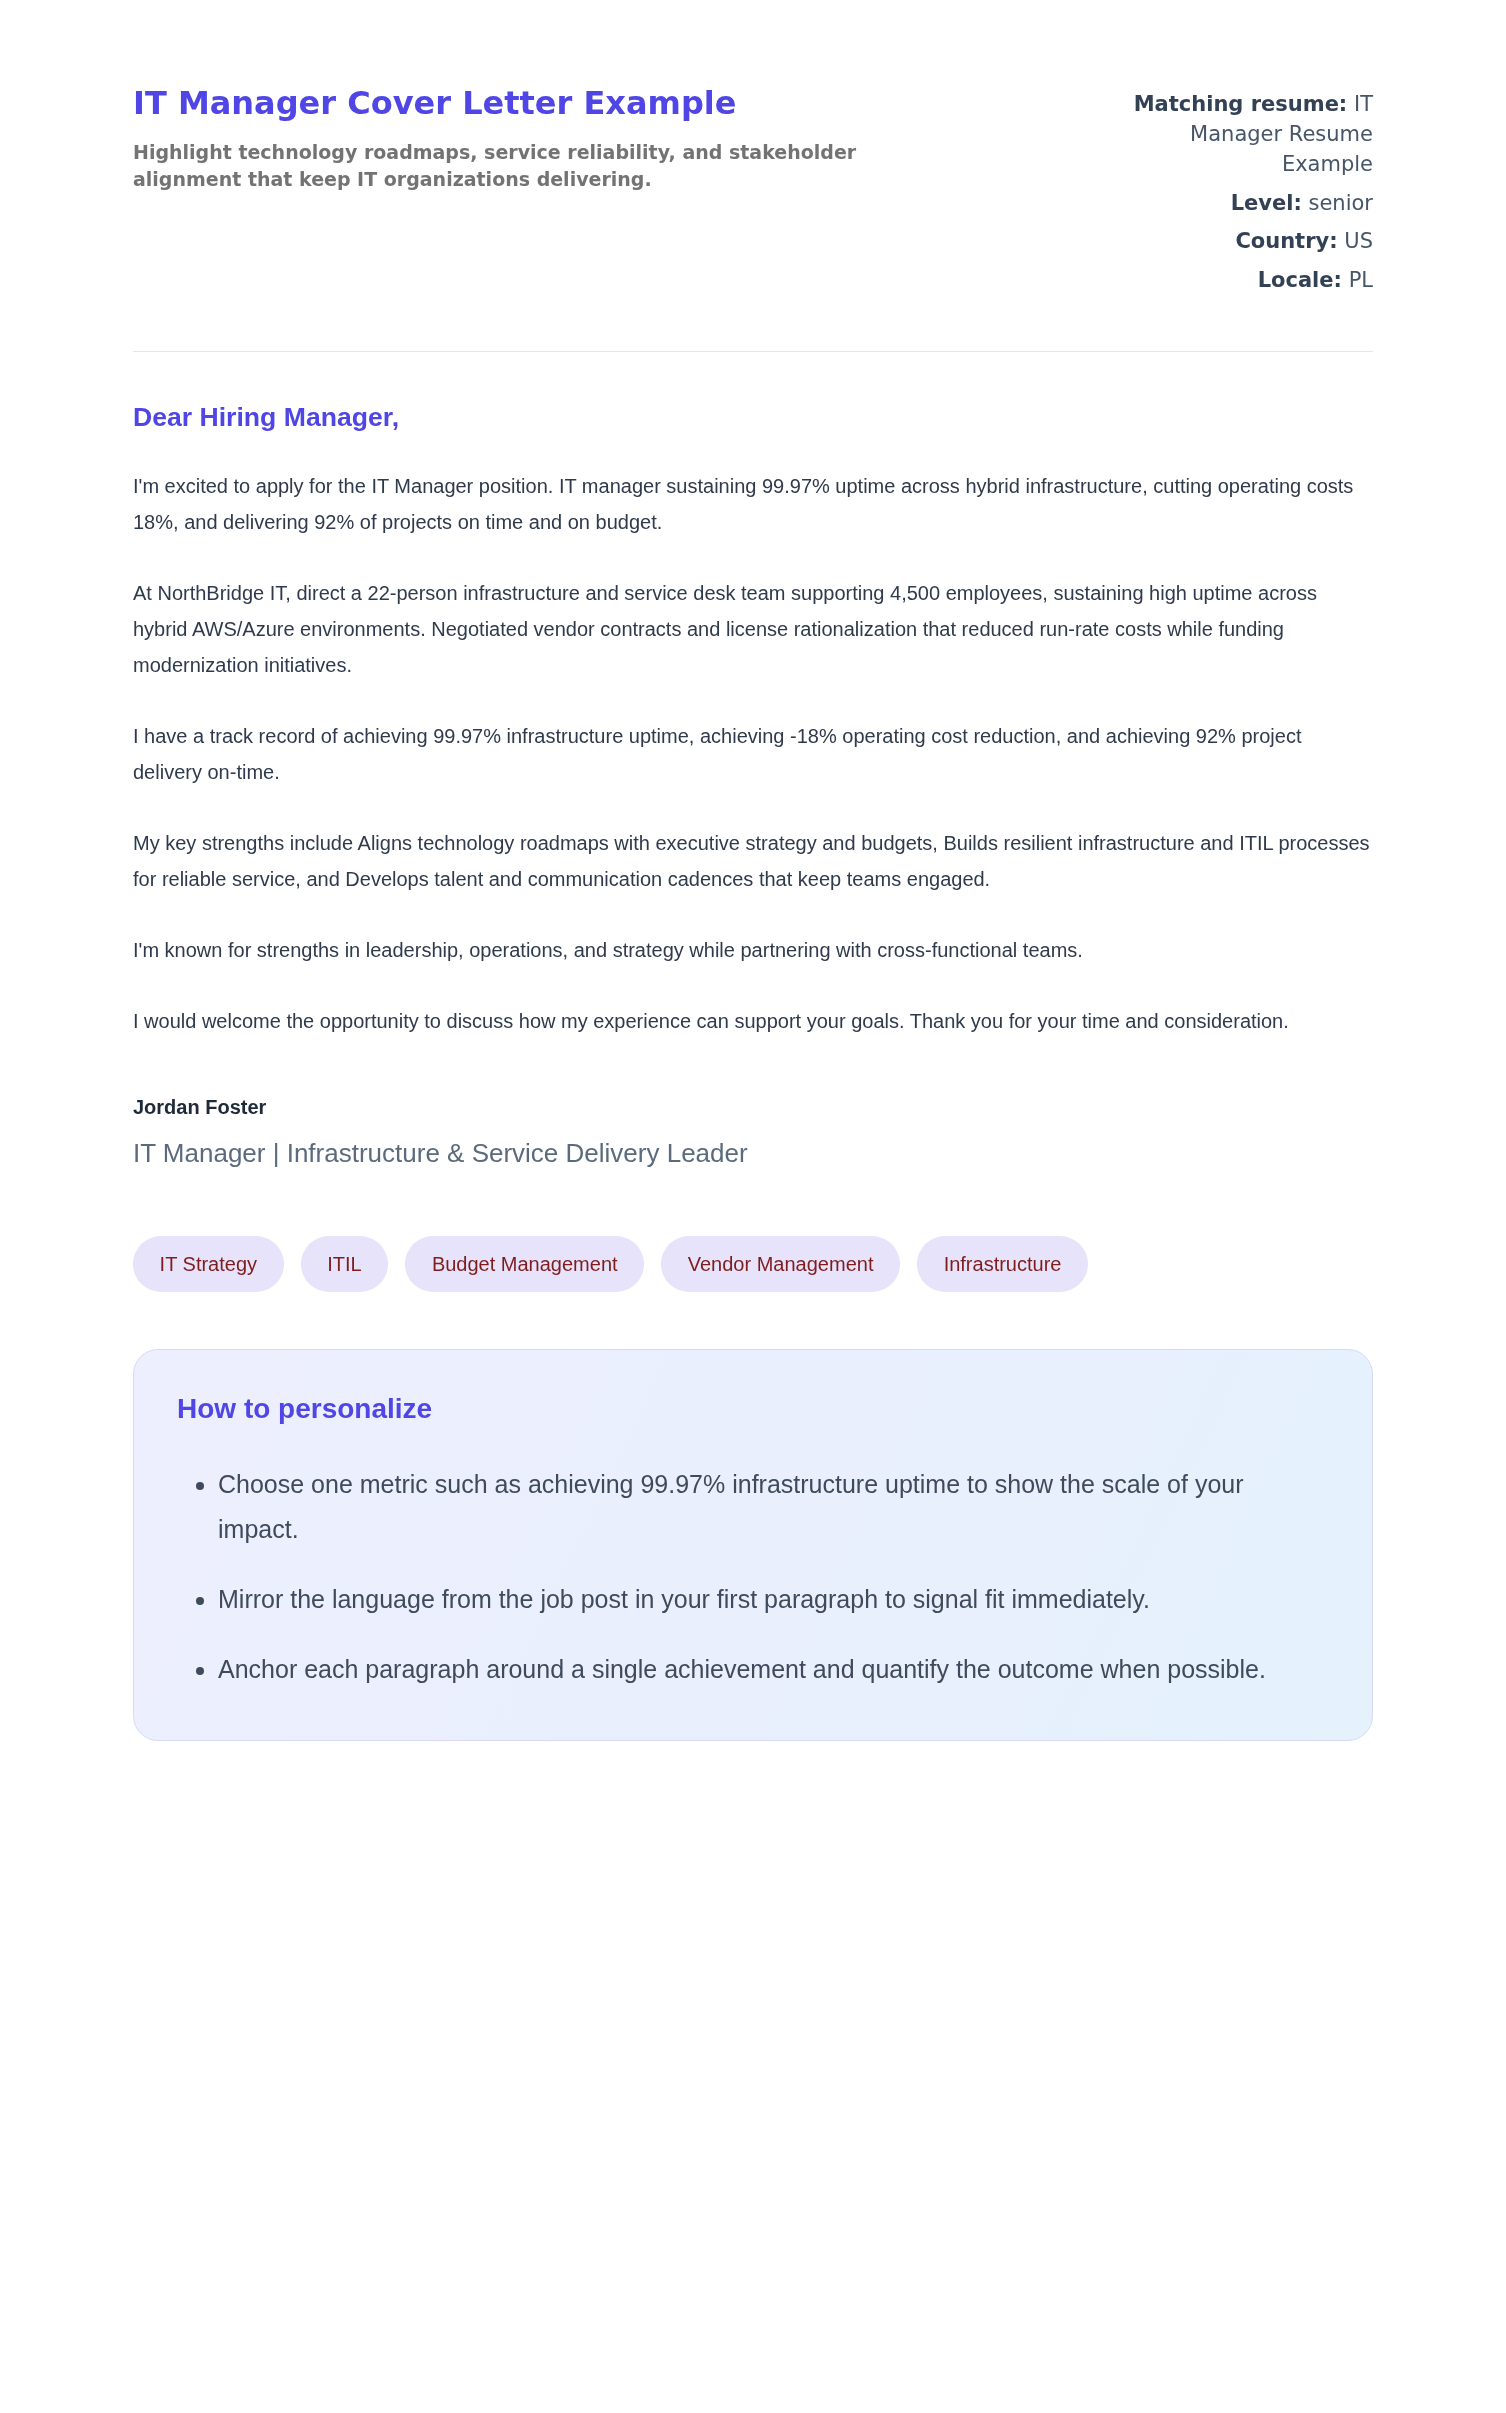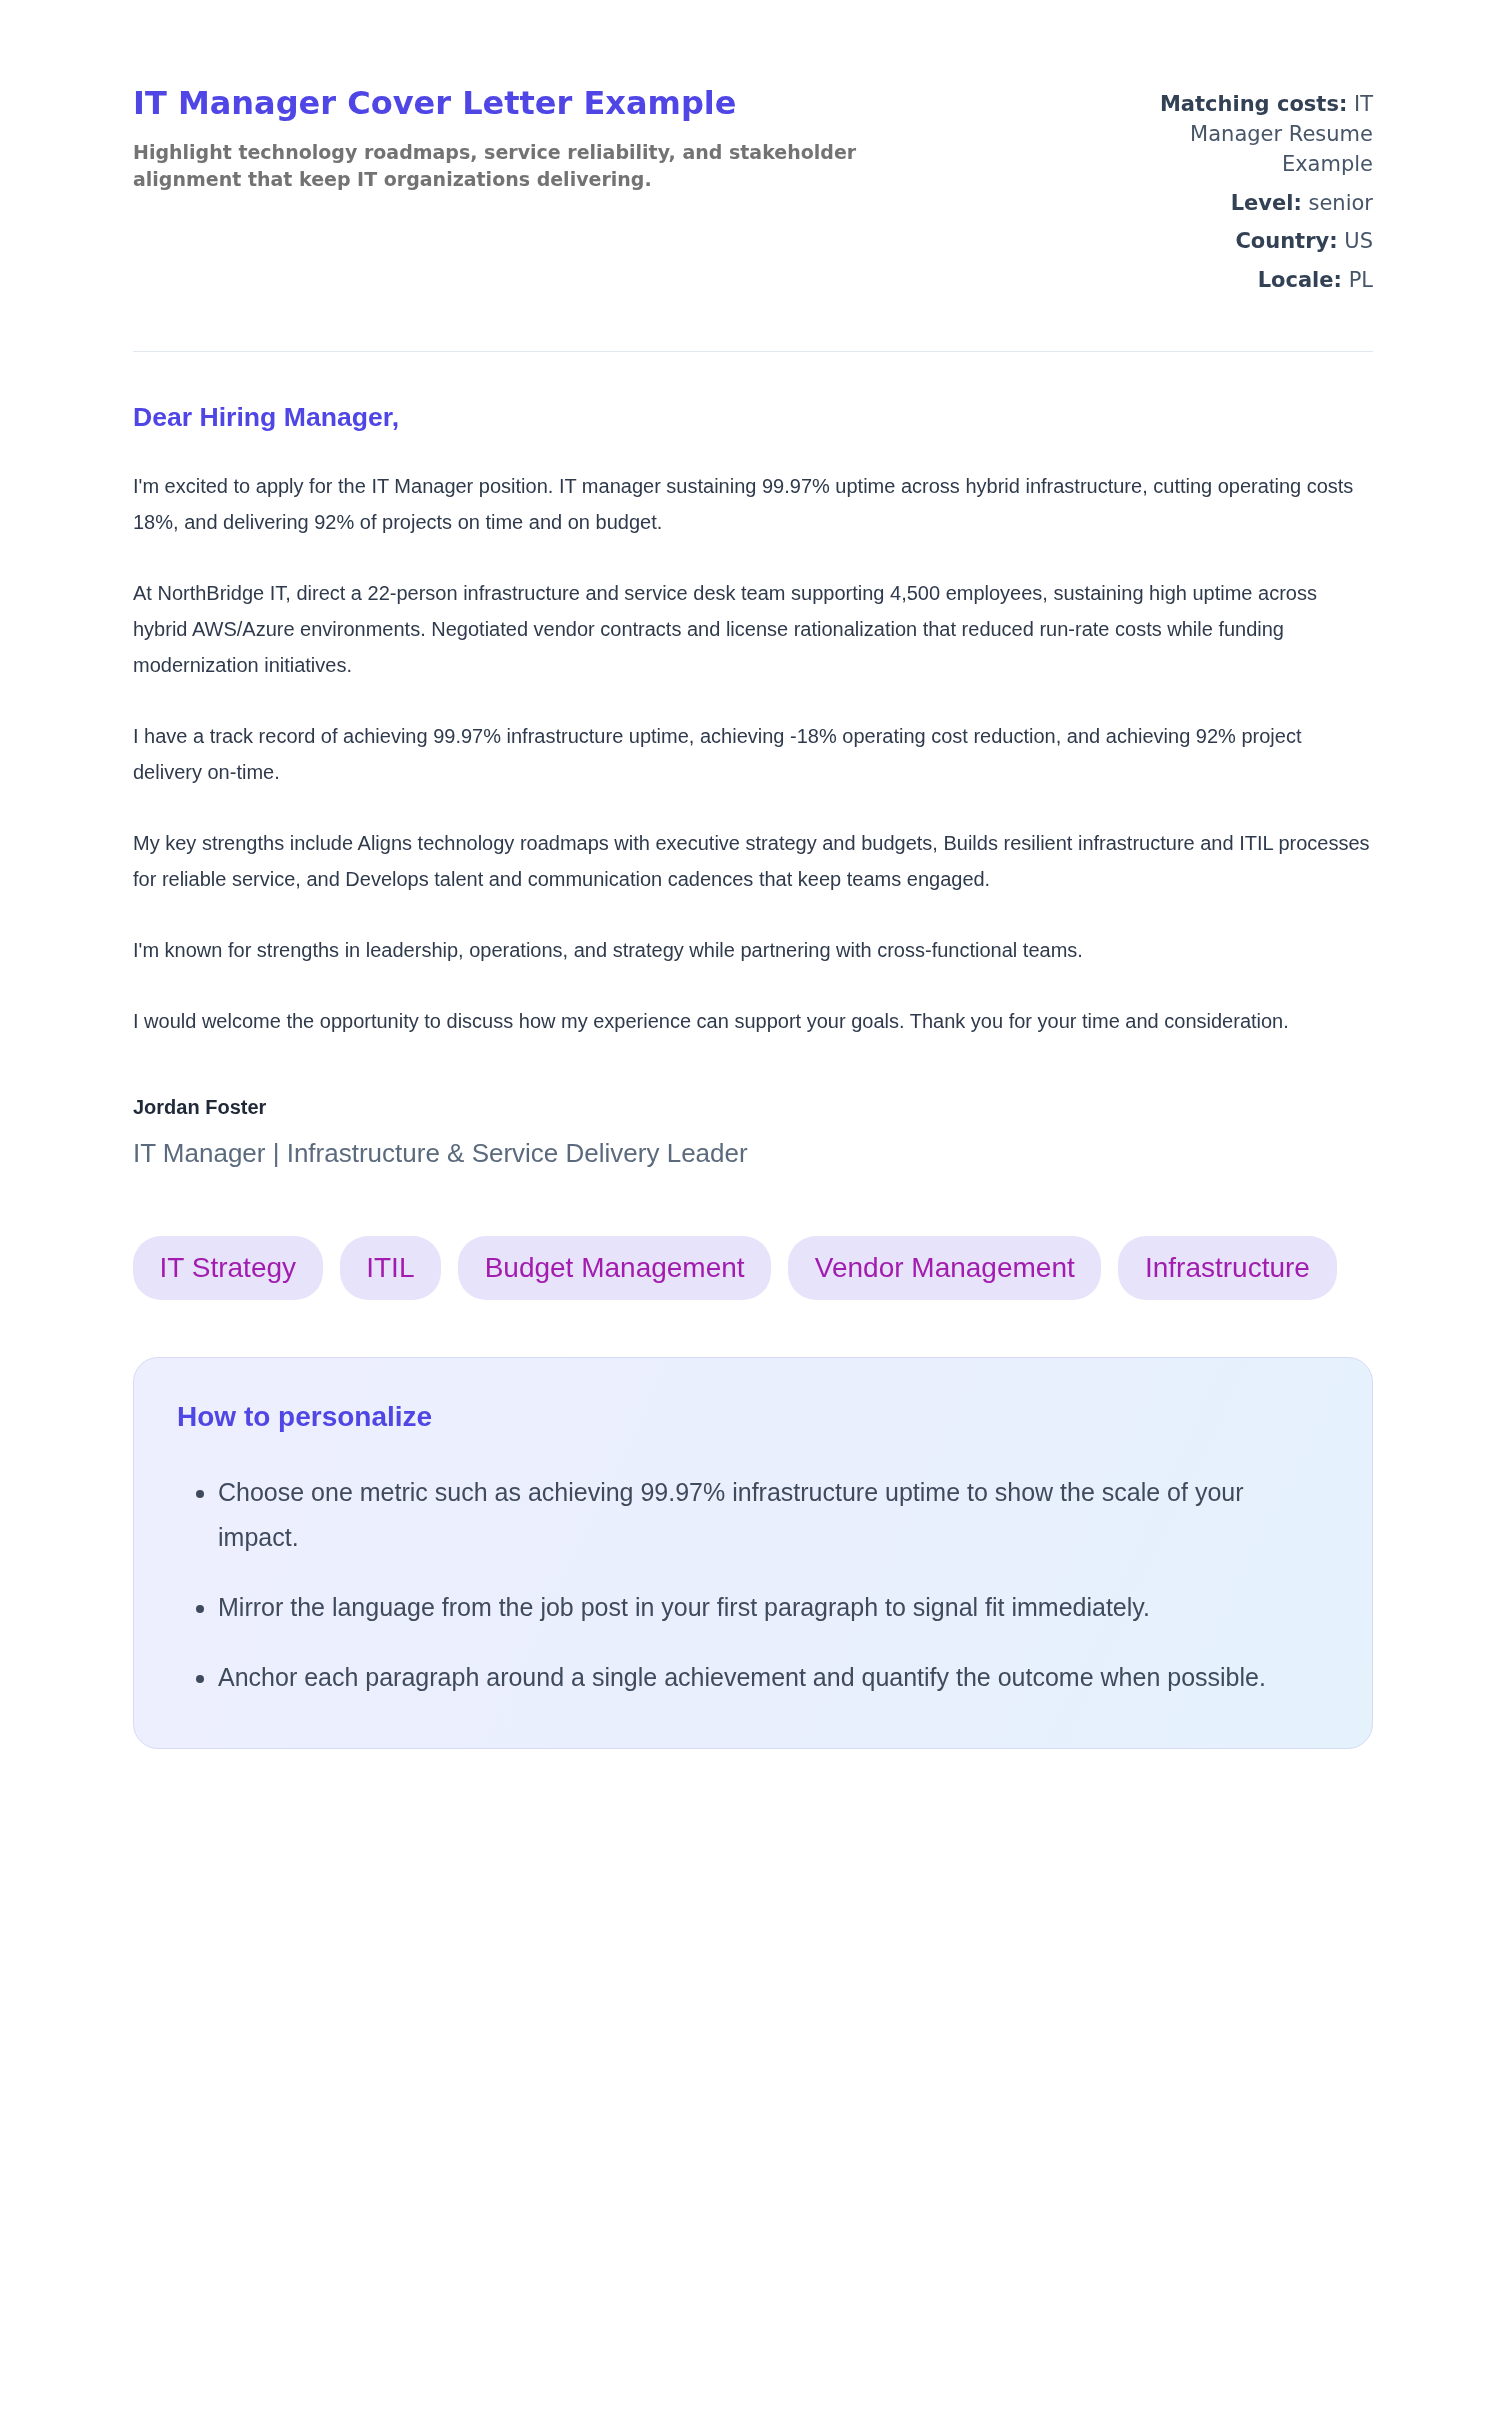--- a/index.html
+++ b/index.html
@@ -93,22 +93,22 @@
   .tags {
     display: flex;
     flex-wrap: wrap;
     gap: 17px;
     margin-top: 67px;
     font-family: "Liberation Sans", sans-serif;
   }
   .tag {
     display: inline-block;
     background: #e6e3fb;
-    color: #a21caf;
-    font-size: 28px;
+    color: #7f1d1d;
+    font-size: 20px;
     line-height: 1;
     padding: 17.7px 26.6px;
     border-radius: 28px;
     white-space: nowrap;
   }
 
   
   .tip-box {
     margin-top: 57px;
     border: 1.8px solid #d7daf7;
@@ -143,21 +143,21 @@
 <div class="page">
 
   <header class="header-row">
     <div class="header-left">
       <h1 class="title">IT Manager Cover Letter Example</h1>
       <p class="subtitle">Highlight technology roadmaps, service reliability, and stakeholder alignment that keep IT organizations delivering.</p>
     </div>
     <aside class="meta">
 
         <div class="entry">
-          <span class="label">Matching costs:</span>
+          <span class="label">Matching resume:</span>
           <span class="value">IT Manager Resume Example</span>
         </div>
 
 
         <div class="entry">
           <span class="label">Level:</span>
           <span class="value">senior</span>
         </div>
 
         <div class="entry">

